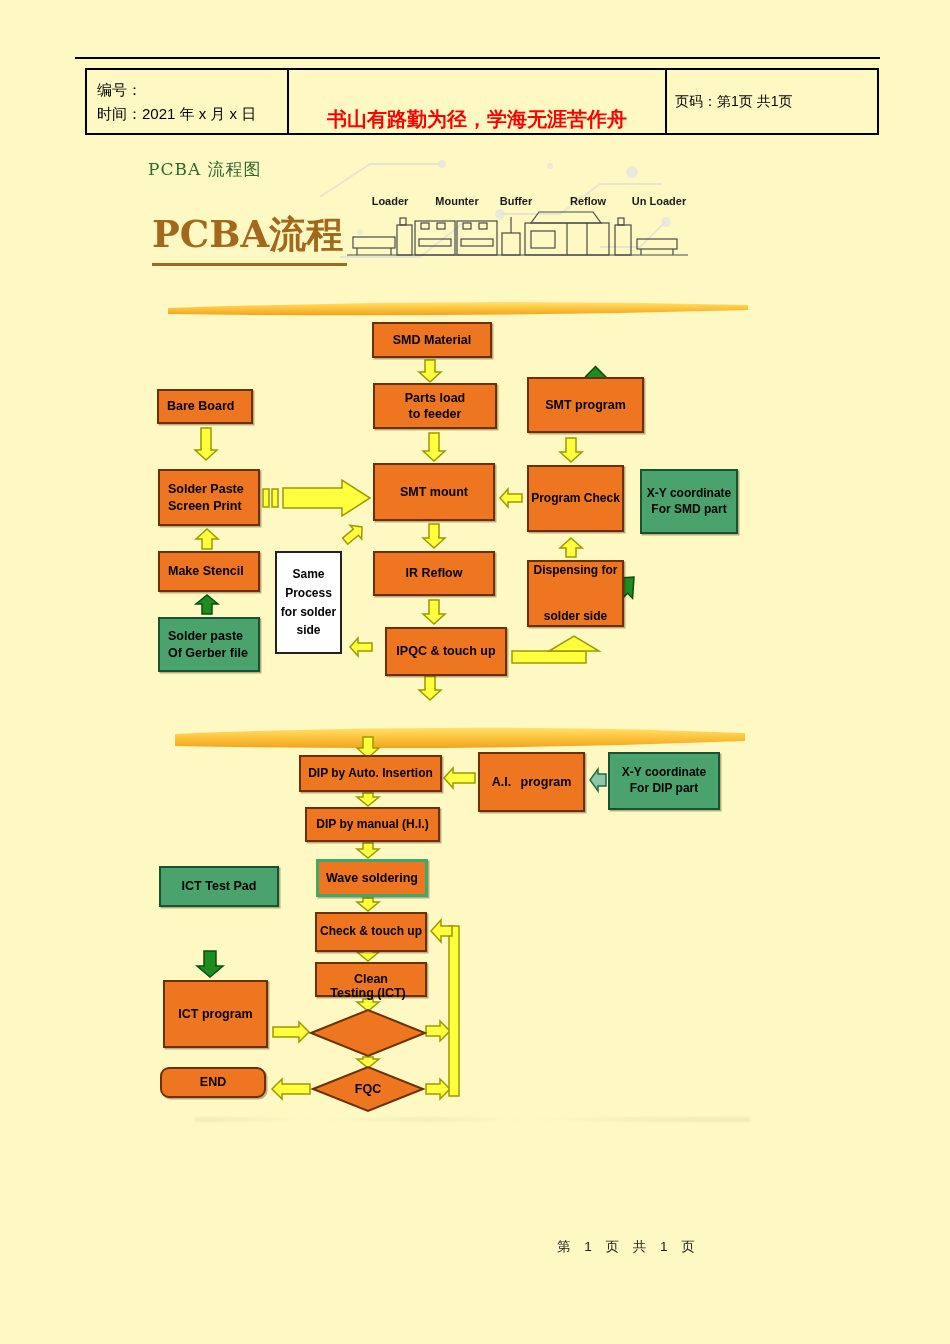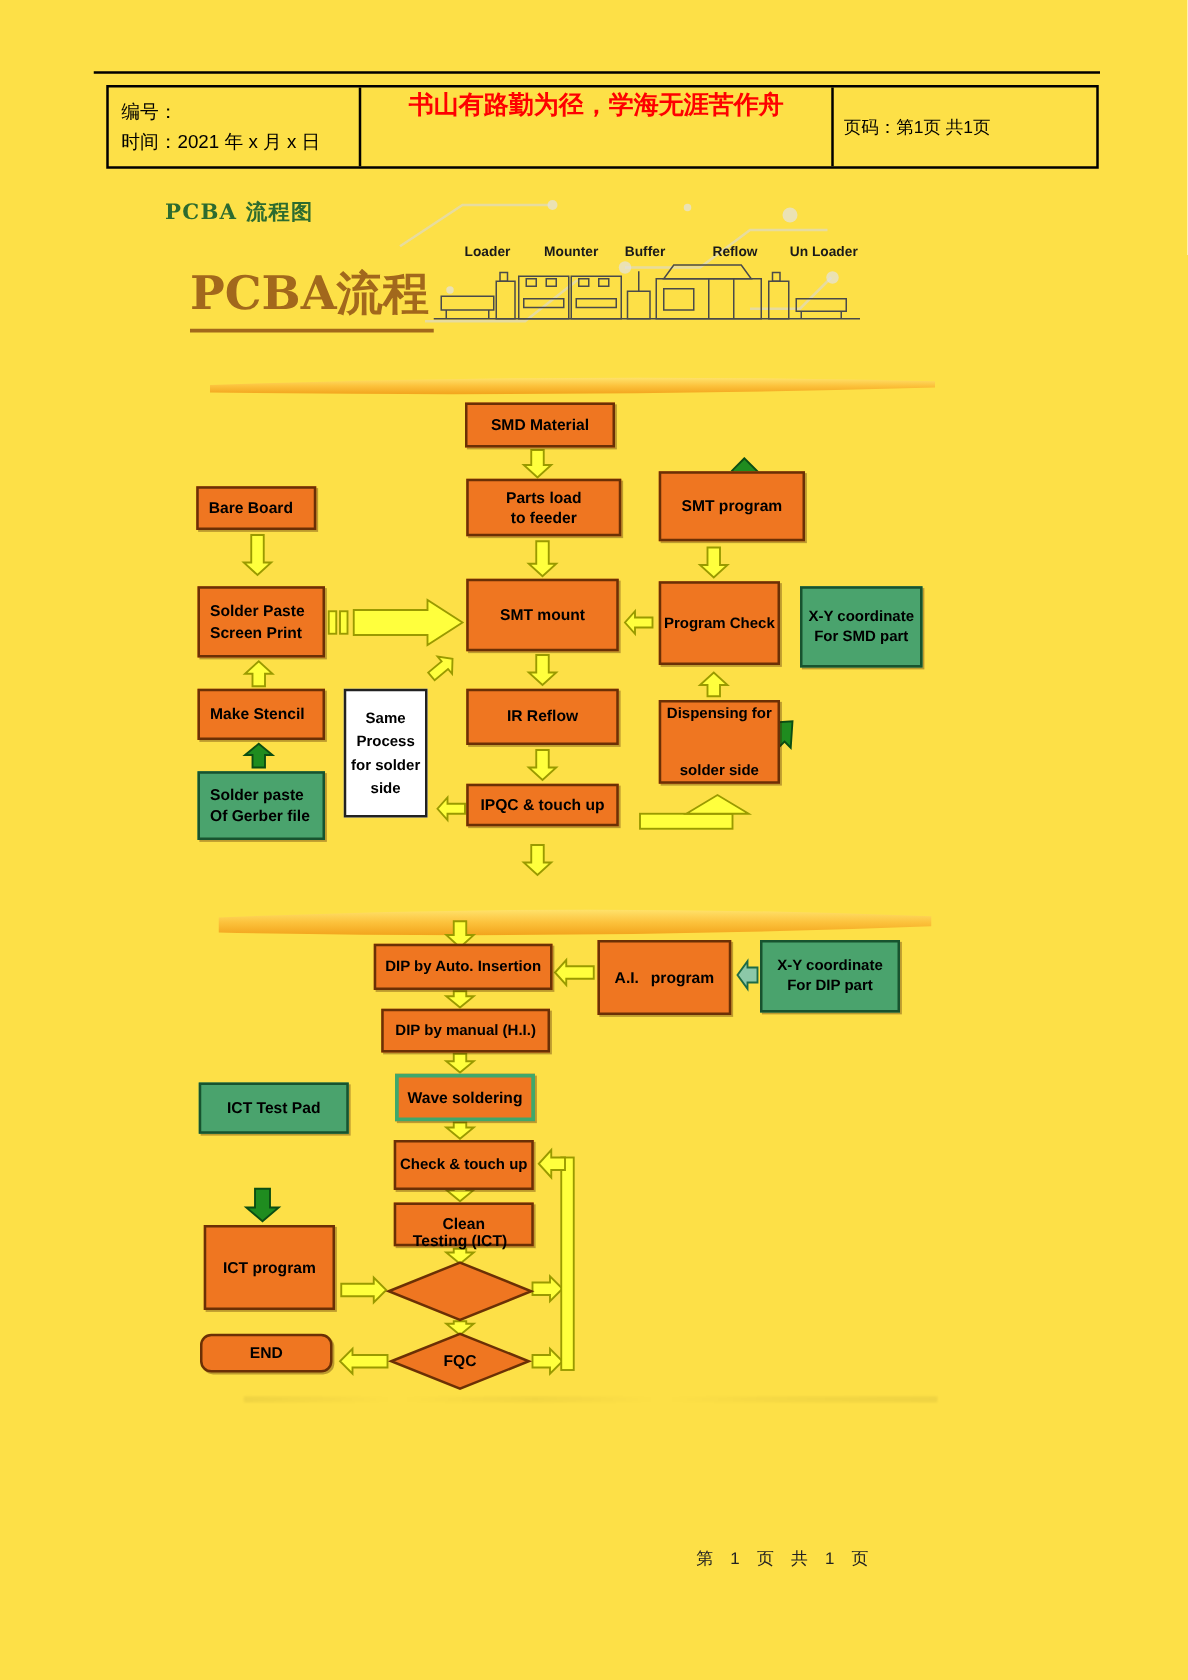--- a/index.html
+++ b/index.html
@@ -1,29 +1,29 @@
 <!DOCTYPE html>
 <html><head>
 <meta charset="utf-8">
 <style>
   html,body{margin:0;padding:0;background:#fff;}
-  .page{position:relative;width:950px;height:1344px;background:#fde047;overflow:hidden;
+  .page{position:relative;width:950px;height:1344px;background:#fef9c3;overflow:hidden;
         font-family:"Liberation Sans",sans-serif;color:#000;}
   
   .top-rule{position:absolute;left:75px;top:57px;width:805px;height:2px;background:#000;}
   .hdr-table{position:absolute;left:85px;top:68px;width:794px;height:67px;
              border:2px solid #000;box-sizing:border-box;display:flex;}
   .hdr-cell{box-sizing:border-box;height:100%;display:flex;flex-direction:column;justify-content:center;}
   .hdr-c1{width:202px;border-right:2px solid #000;padding:4px 10px;font-size:15px;line-height:1.55;}
-  .hdr-c2{width:378px;border-right:2px solid #000;align-items:center;justify-content:flex-start;}
+  .hdr-c2{width:378px;border-right:2px solid #000;align-items:center;justify-content:flex-end;}
   .hdr-c3{width:210px;padding:4px 8px;font-size:14px;justify-content:center;}
   .slogan{font-family:"DejaVu Serif","Liberation Serif",serif;font-weight:bold;font-size:20px;color:#FE0000;}
   
-  .doc-title{position:absolute;left:132px;top:158px;font-family:"DejaVu Serif","Liberation Serif",serif;
-             font-weight:bold;font-size:17px;color:#2D6B2F;letter-spacing:1px;}
+  .doc-title{position:absolute;left:148px;top:158px;font-family:"DejaVu Serif","Liberation Serif",serif;
+             font-weight:normal;font-size:17px;color:#2D6B2F;letter-spacing:1px;}
   .big-title{position:absolute;left:152px;top:210px;font-family:"DejaVu Serif","Liberation Serif",serif;
              font-weight:bold;font-size:37px;color:#A2681C;border-bottom:3px solid #A2681C;
              padding:0 4px 3px 0;}
   .circuit-bg{position:absolute;left:300px;top:152px;z-index:0;}
   .machine-svg{position:absolute;left:345px;top:193px;z-index:1;}
   .machine-svg text{font-family:"Liberation Sans",sans-serif;font-weight:bold;font-size:11px;fill:#1a1a1a;}
   
   .arrows{position:absolute;left:0;top:0;z-index:1;}
   .fb{position:absolute;box-sizing:border-box;z-index:2;background:#EF7621;border:2px solid #6B3005;
       display:flex;flex-direction:column;align-items:center;justify-content:center;text-align:center;
@@ -227,21 +227,21 @@
       <span>IR Reflow</span>
     </div>
   <div class="fb small" style="left:527px;top:560px;width:97px;height:67px;gap:30px;">
       <span>Dispensing for</span>
       <span>solder side</span>
     </div>
   <div class="fb green ta-l" style="left:158px;top:617px;width:102px;height:55px;">
       <span>Solder paste</span>
       <span>Of Gerber file</span>
     </div>
-  <div class="fb" style="left:373px;top:627px;width:122px;height:34px;">
+  <div class="fb" style="left:385px;top:627px;width:122px;height:49px;">
       <span>IPQC &amp; touch up</span>
     </div>
 
   <div class="fb small" style="left:299px;top:755px;width:143px;height:37px;">
       <span>DIP by Auto. Insertion</span>
     </div>
   <div class="fb" style="left:478px;top:752px;width:107px;height:60px;word-spacing:6px;">
       <span>A.I. program</span>
     </div>
   <div class="fb green small" style="left:608px;top:752px;width:112px;height:58px;">

